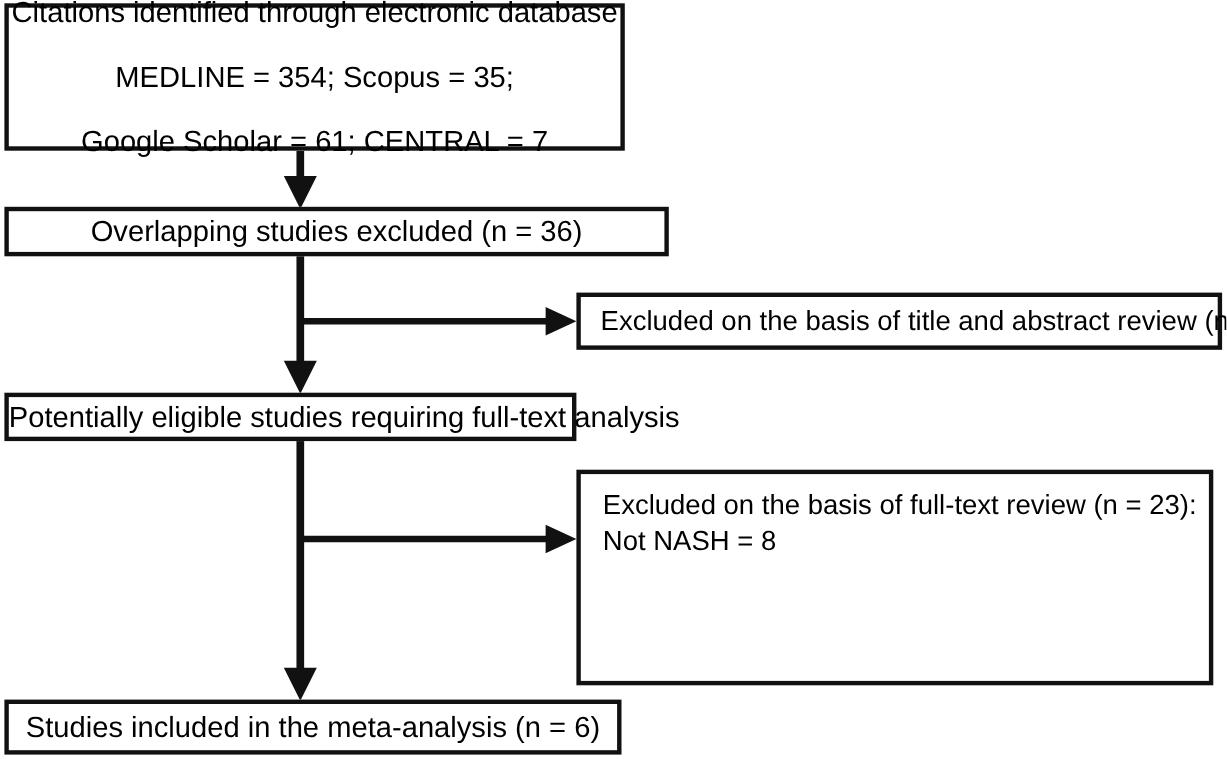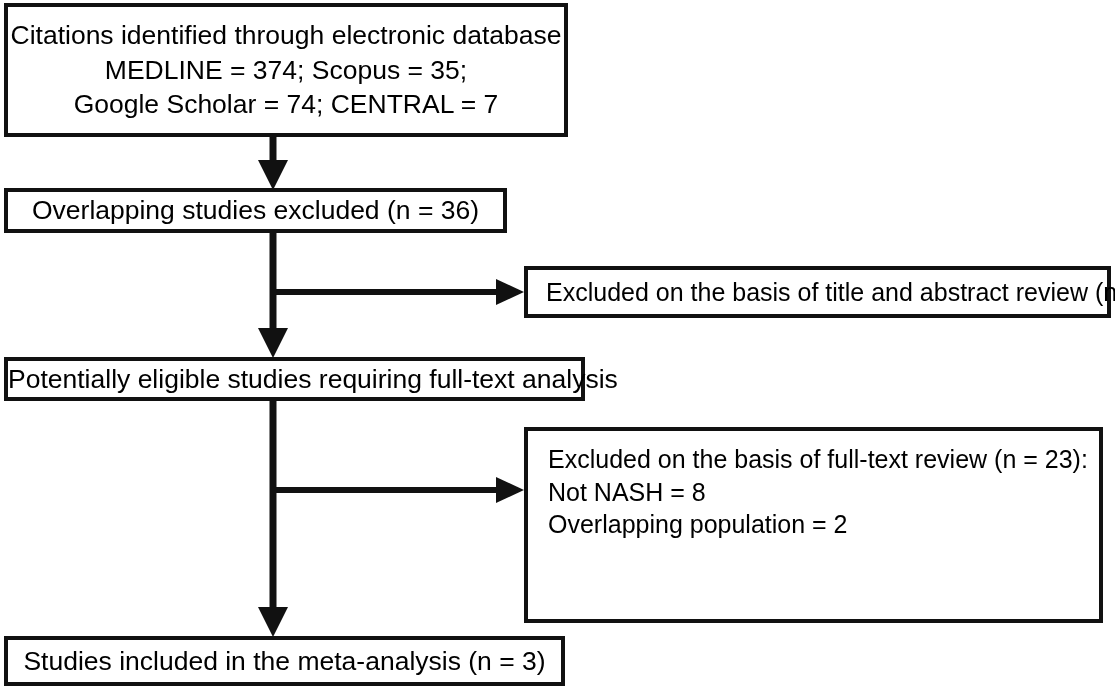--- a/index.html
+++ b/index.html
@@ -73,41 +73,40 @@
     <line x1="276" y1="292" x2="505" y2="292" stroke-width="6"></line>
     <polygon class="arrowhead" points="524,292 496,279 496,305"></polygon>
 
     <line x1="273" y1="400" x2="273" y2="618" stroke-width="7"></line>
     <polygon class="arrowhead" points="273,637 258,607 288,607"></polygon>
 
     <line x1="276" y1="490" x2="505" y2="490" stroke-width="6"></line>
     <polygon class="arrowhead" points="524,490 496,477 496,503"></polygon>
   </svg>
 
-  <div class="box center t27" style="left:4px; top:3px; width:564px; height:134px;">
+  <div class="box center t27" style="left:4px; top:3px; width:564px; height:134px;gap:24px;">
     <div class="line">Citations identified through electronic database</div>
-    <div class="line">MEDLINE = 374; Scopus = 35;</div>
-    <div class="line">Google Scholar = 74; CENTRAL = 7</div>
+    <div class="line">MEDLINE = 354; Scopus = 35;</div>
+    <div class="line">Google Scholar = 61; CENTRAL = 7</div>
   </div>
 
-  <div class="box center t27" style="left:4px; top:188px; width:503px; height:45px;">
+  <div class="box center t27" style="left:4px; top:188px; width:604px; height:45px;">
     <div class="line">Overlapping studies excluded (n = 36)</div>
   </div>
 
   <div class="box left pad-left t25" style="left:524px; top:266px; width:587px; height:52px;">
     <div class="line">Excluded on the basis of title and abstract review (n = 469)</div>
   </div>
 
-  <div class="box center t27" style="left:4px; top:357px; width:581px; height:44px;">
+  <div class="box center t27" style="left:4px; top:357px; width:520px; height:44px;">
     <div class="line">Potentially eligible studies requiring full-text analysis</div>
   </div>
 
   <div class="box left pad-left2 t25" style="left:524px; top:427px; width:579px; height:196px; justify-content:flex-start; padding-top:12px;">
     <div class="line">Excluded on the basis of full-text review (n = 23):</div>
     <div class="line">Not NASH = 8</div>
-    <div class="line">Overlapping population = 2</div>
   </div>
 
   <div class="box center t27" style="left:4px; top:636px; width:561px; height:50px;">
-    <div class="line">Studies included in the meta-analysis (n = 3)</div>
+    <div class="line">Studies included in the meta-analysis (n = 6)</div>
   </div>
 
 </div>
 
 </body></html>

